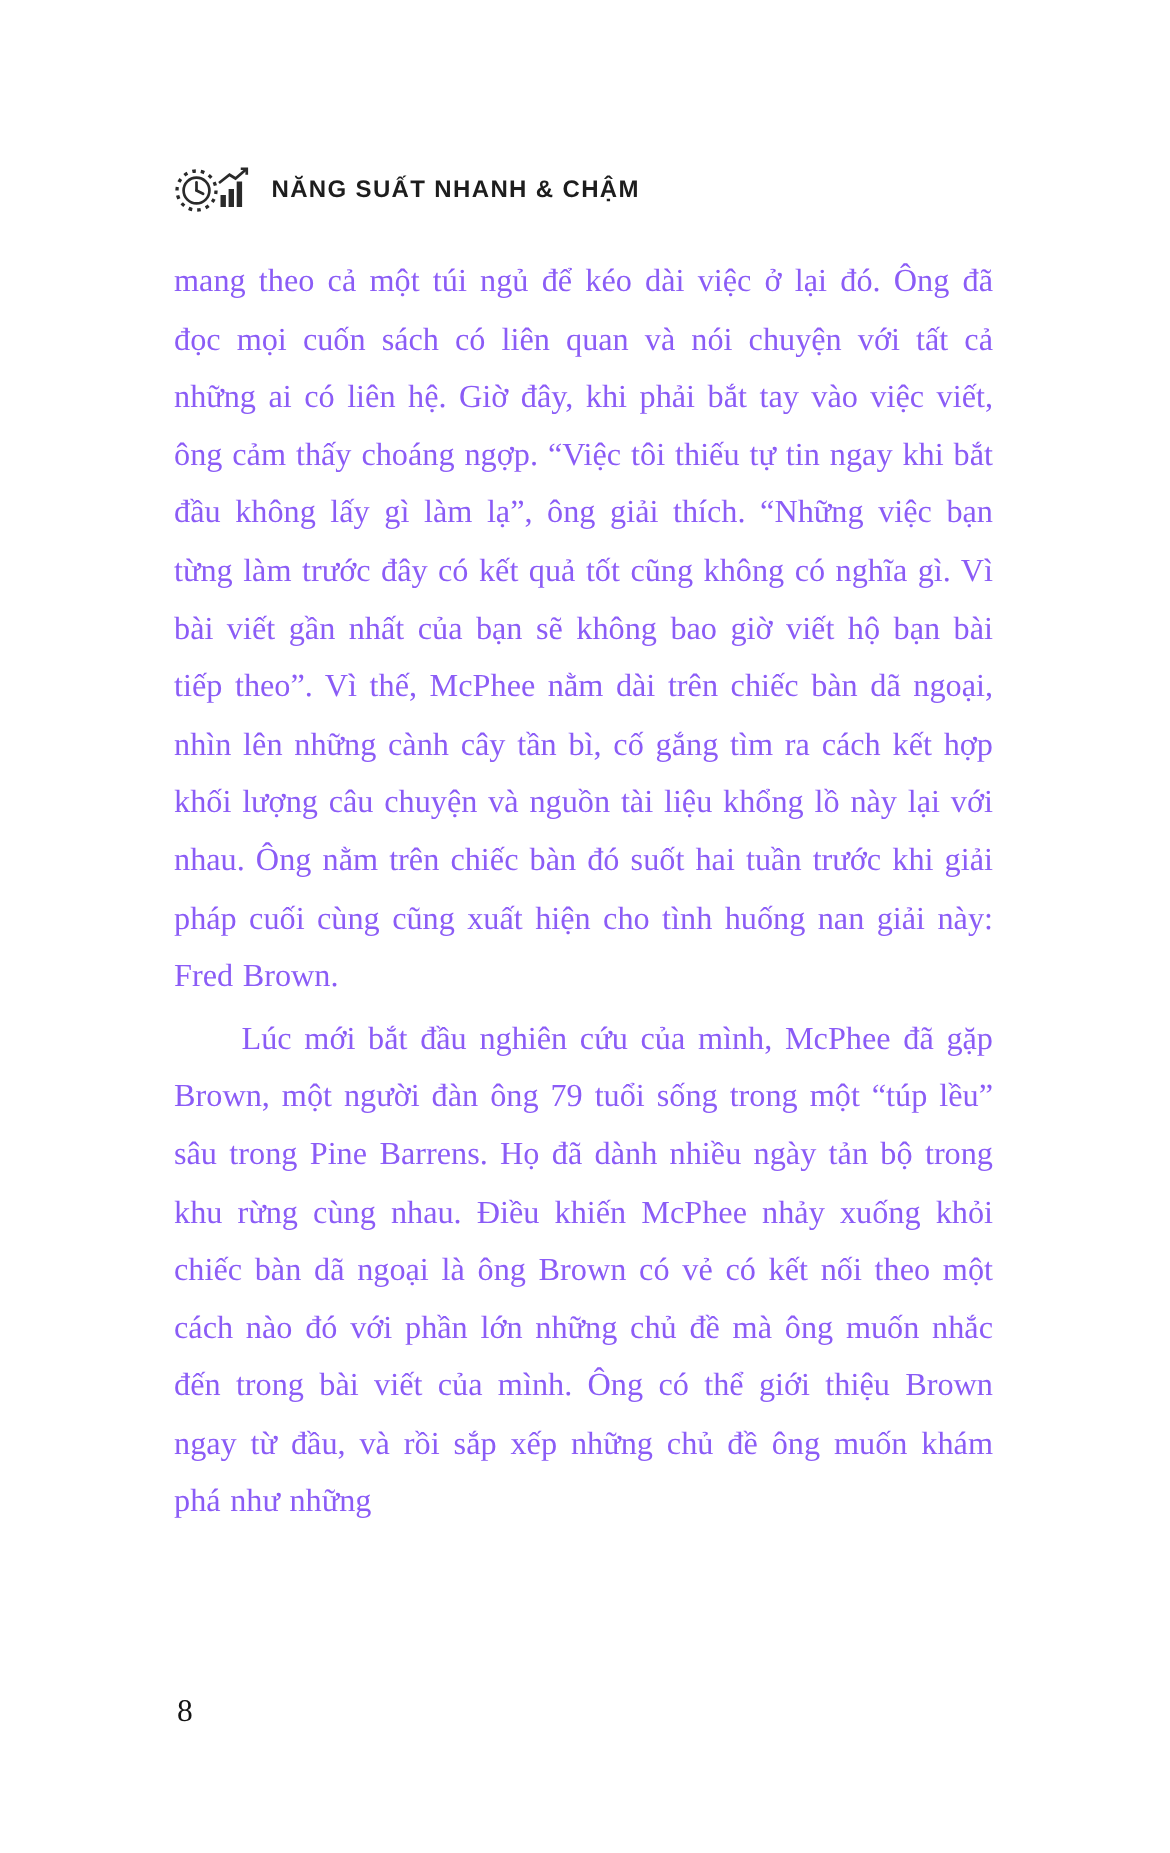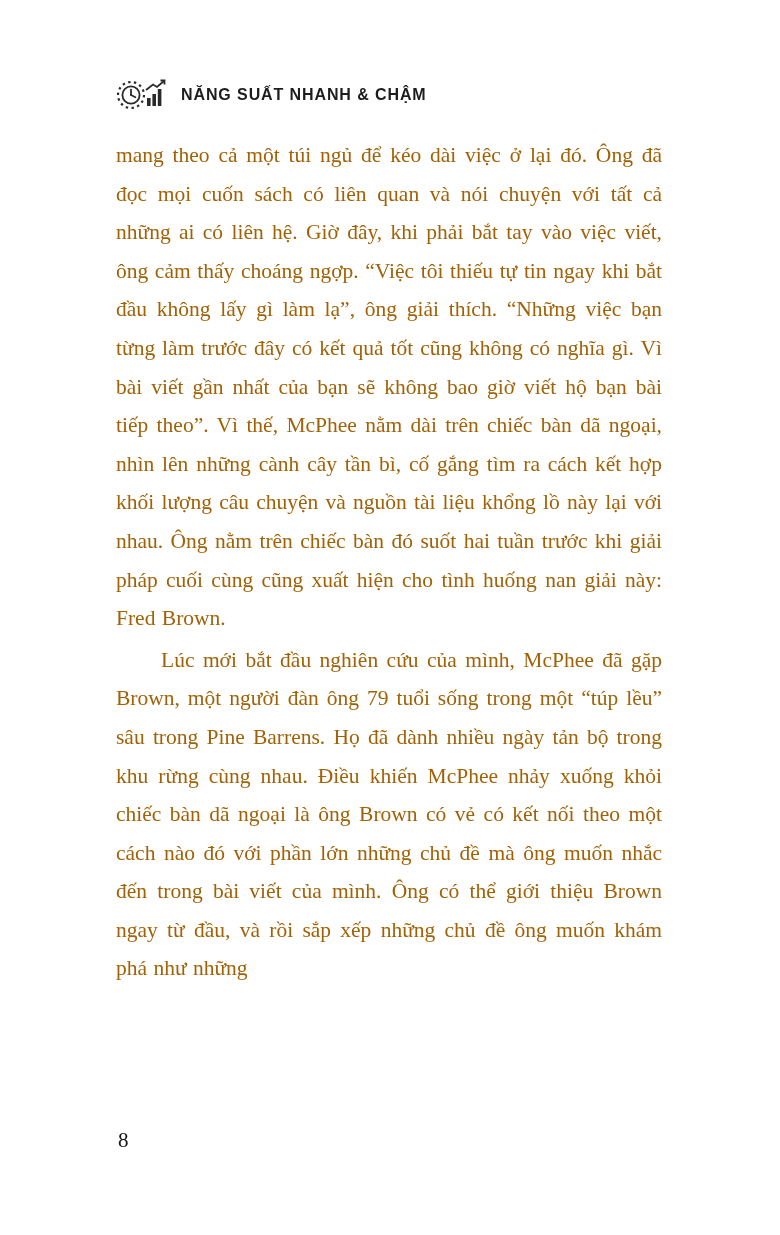--- a/index.html
+++ b/index.html
@@ -9,21 +9,21 @@
     height: 1235px;
     background: #ffffff;
     font-family: "Liberation Serif", serif;
     position: relative;
     overflow: hidden;
   }
   .page {
     position: relative;
     width: 704px;
     height: 1235px;
-    padding: 76px 118px 0 116px;
+    padding: 108px 118px 0 116px;
   }
   .header {
     display: flex;
     align-items: center;
     gap: 13px;
     margin-bottom: 24px;
     font-family: "Liberation Sans", sans-serif;
   }
   .logo {
     display: inline-flex;
@@ -38,21 +38,21 @@
     white-space: nowrap;
     padding-top: 2px;
   }
   .body-text {
     width: 546px;
   }
   .body-text p {
     margin: 0;
     font-size: 21.5px;
     line-height: 38.6px;
-    color: #a16207;
+    color: #8b5cf6;
     text-align: justify;
     text-justify: inter-word;
     word-spacing: 1px;
   }
   .body-text p.indent {
     text-indent: 45px;
     margin-top: 3px;
   }
   .page-number {
     position: absolute;

